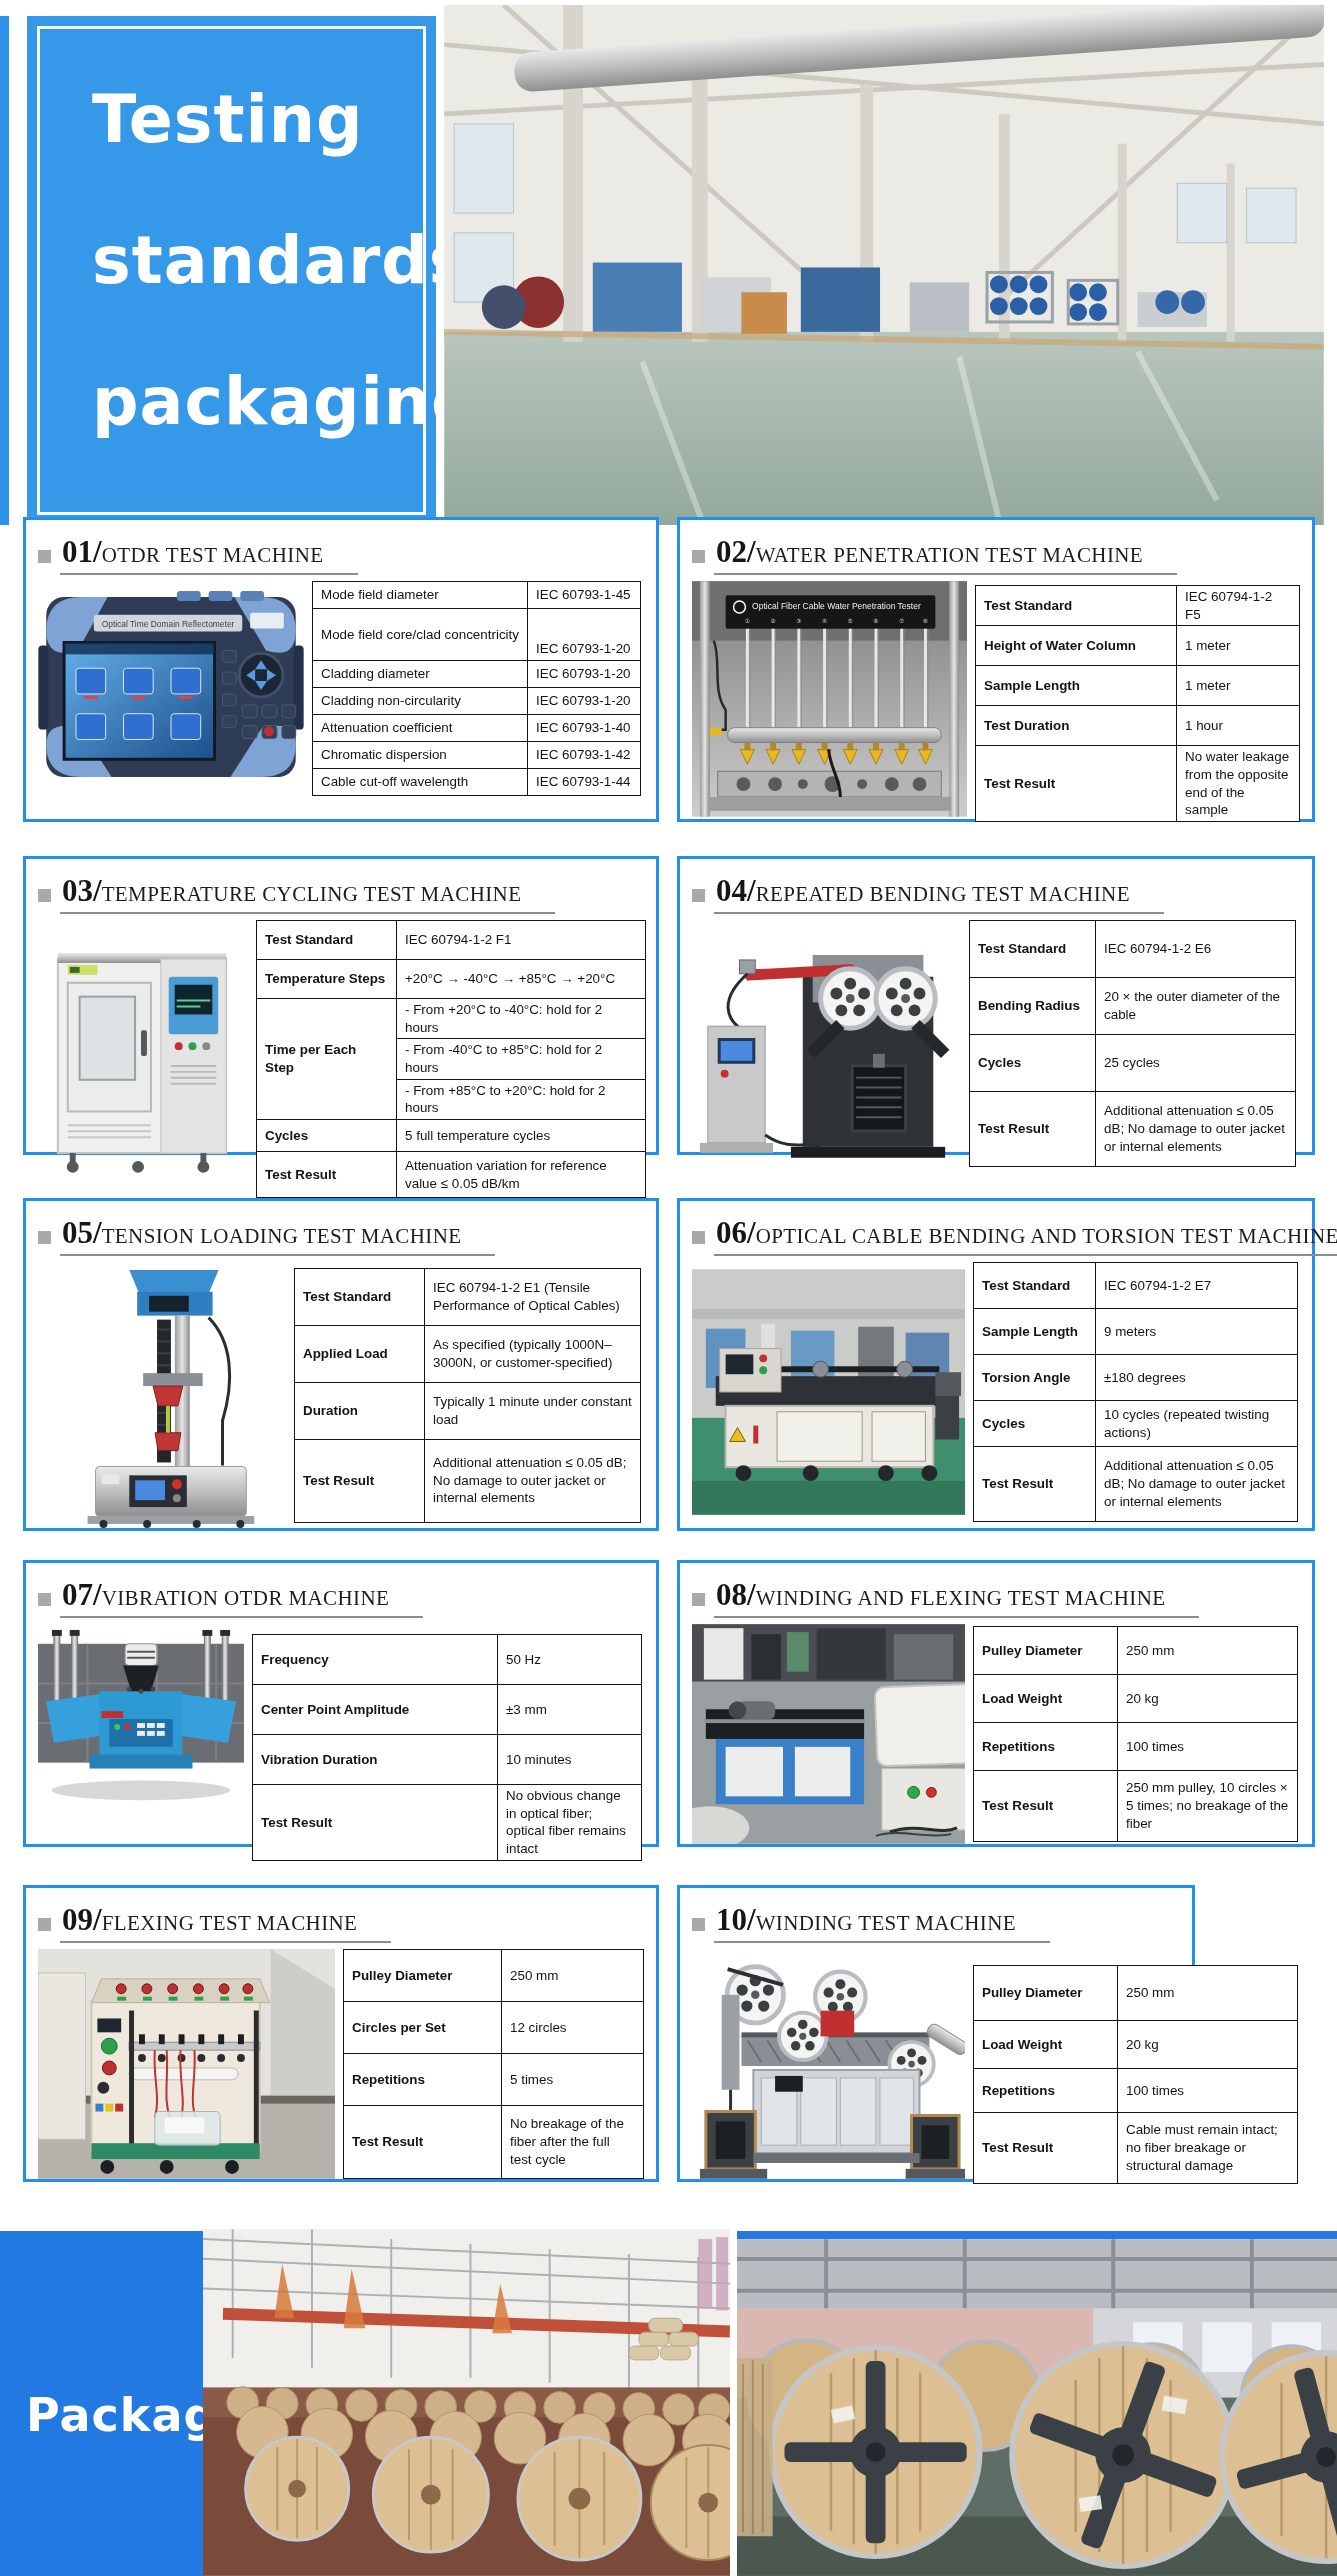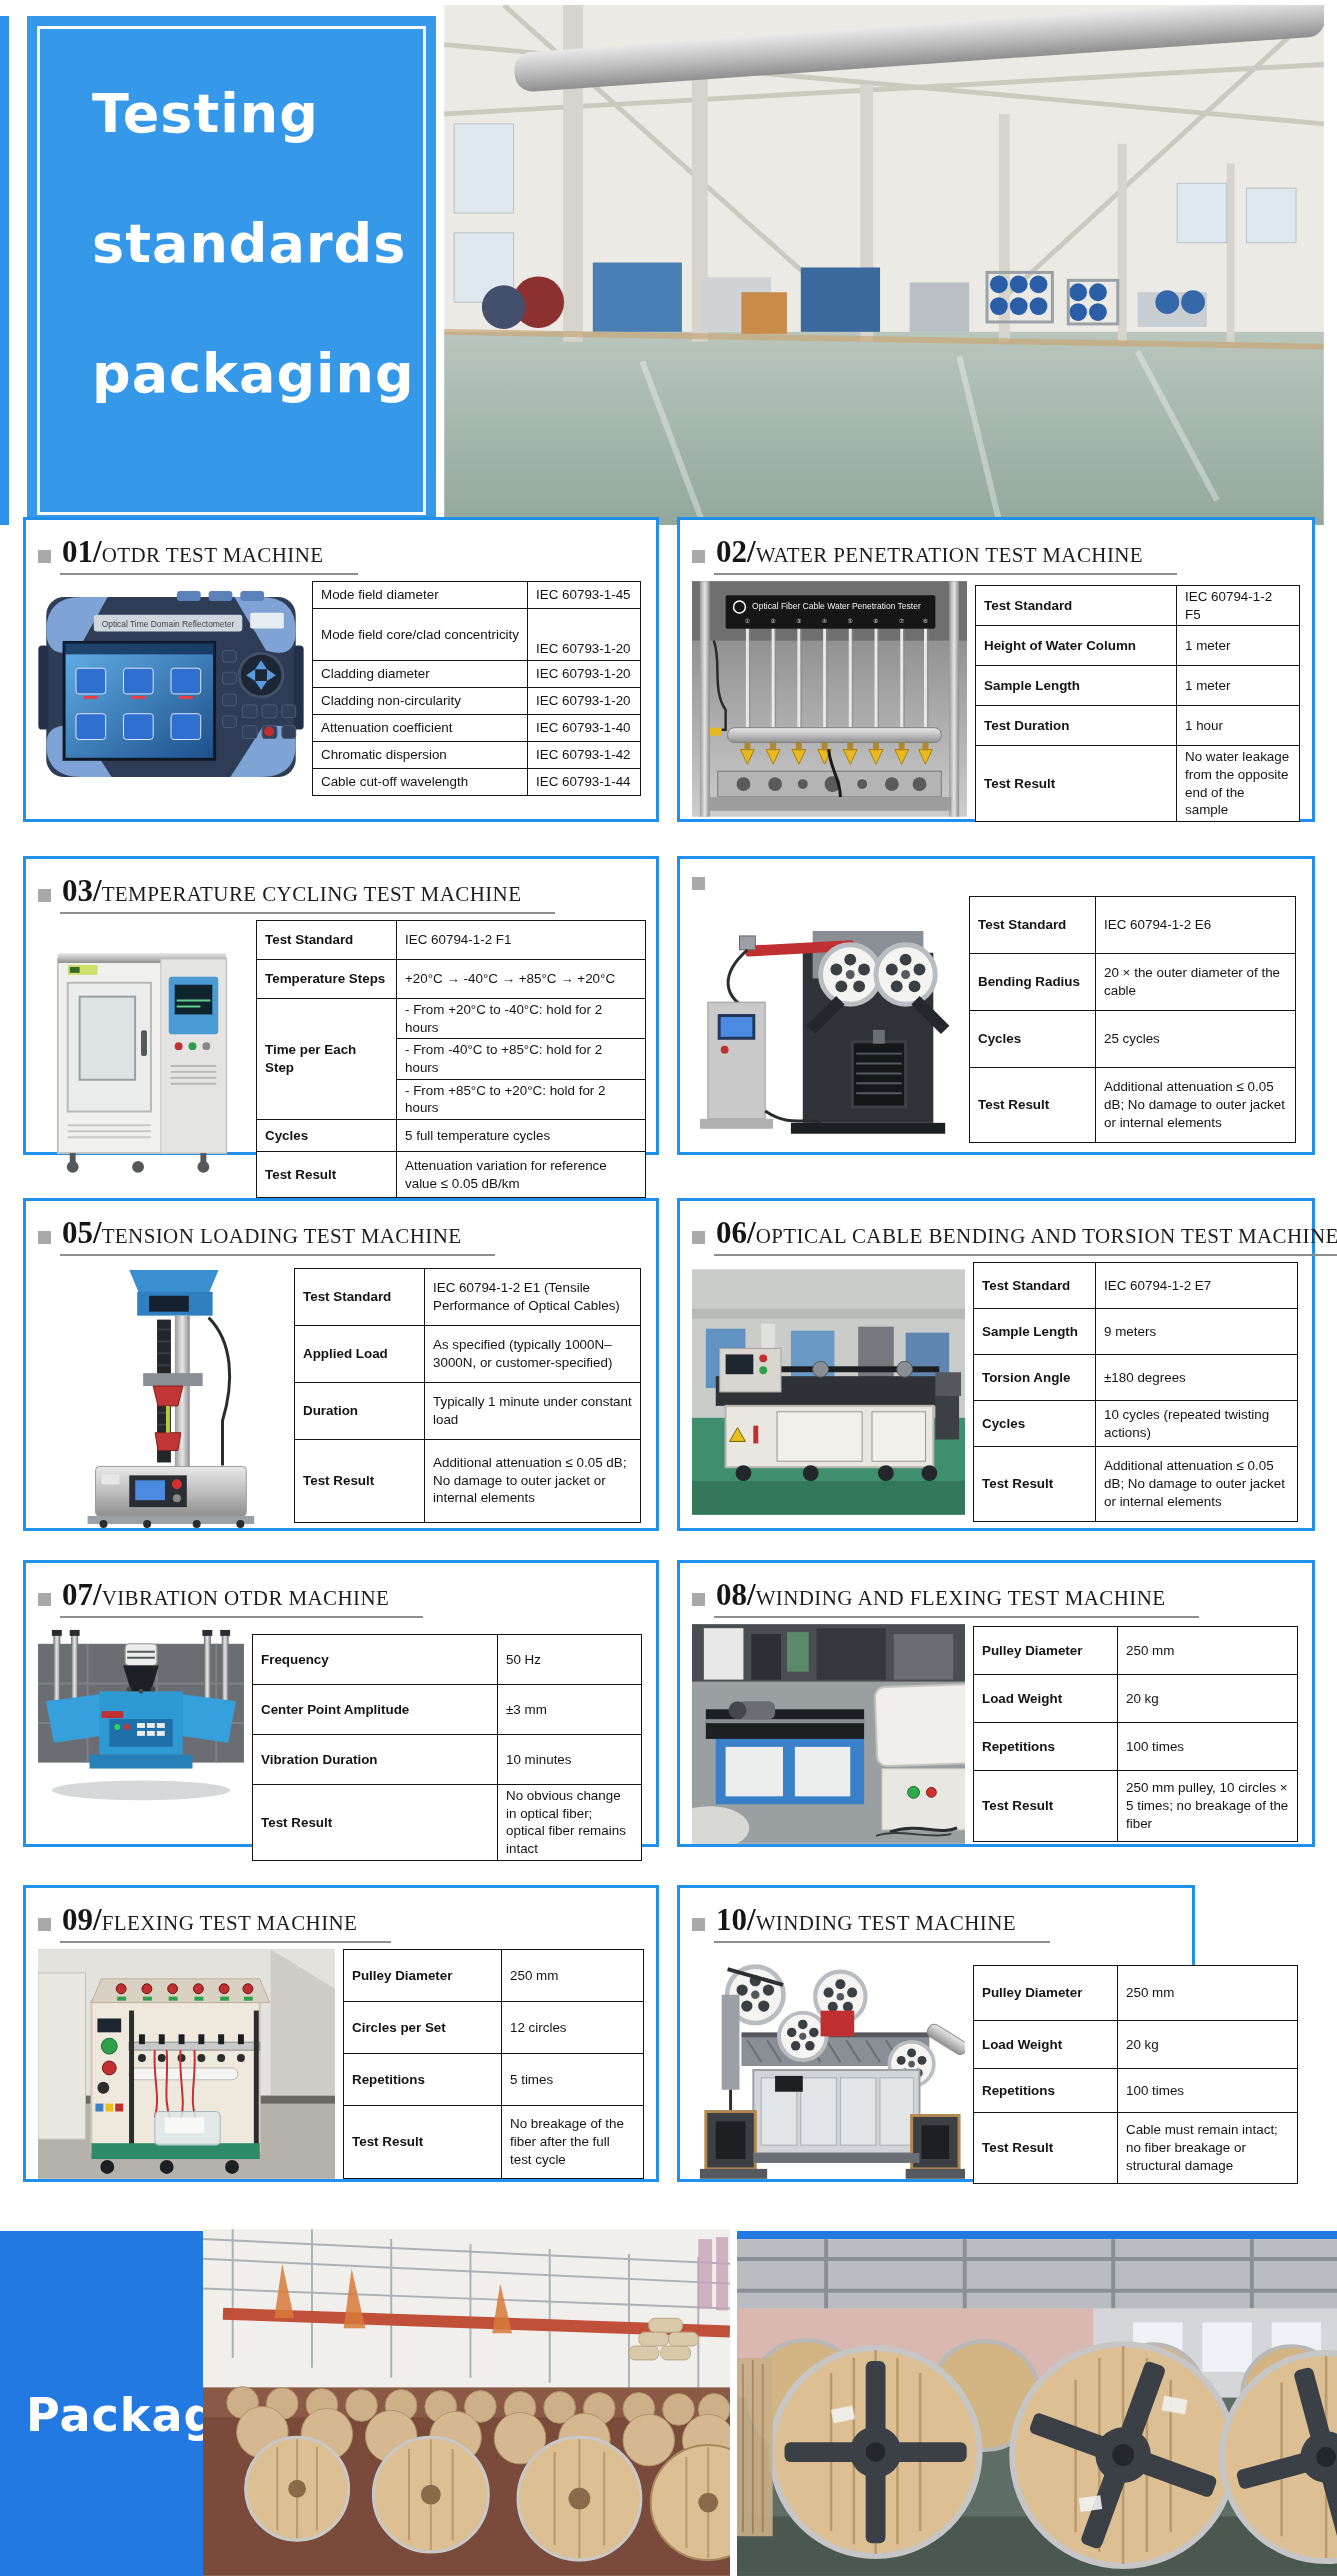--- a/index.html
+++ b/index.html
@@ -3,21 +3,21 @@
 <meta charset="utf-8">
 <style>
   html,body{margin:0;padding:0;background:#fff;}
   .page{position:relative;width:1338px;height:2576px;background:#fff;overflow:hidden;
         font-family:"Liberation Sans",sans-serif;color:#1a1a1a;}
   
   .top-sidebar{position:absolute;left:0;top:16px;width:9px;height:509px;background:#2e93e8;}
   .banner-box{position:absolute;left:27px;top:16px;width:409px;height:509px;background:#3598e8;box-sizing:border-box;}
   .banner-inner{position:absolute;left:10px;top:10px;right:10px;bottom:10px;border:3px solid #f4faff;}
   .banner-text{position:absolute;left:65px;top:71px;}
-  .banner-line{font-family:"DejaVu Sans",sans-serif;font-weight:bold;font-size:54px;color:#ffffff;
+  .banner-line{font-family:"DejaVu Sans",sans-serif;font-weight:bold;font-size:65px;color:#ffffff;
                line-height:1.0;margin-bottom:76px;letter-spacing:1px;}
   .banner-photo{position:absolute;left:444px;top:5px;width:880px;height:520px;overflow:hidden;}
   
   .sec-box{position:absolute;background:#fff;border:3px solid #2190ec;box-sizing:border-box;padding:8px 12px;}
   .sec-title{display:flex;align-items:center;gap:9px;margin-top:6px;}
   .bullet{width:13px;height:13px;background:#a9a9a9;flex:0 0 auto;margin-top:4px;}
   .t-wrap{border-bottom:2px solid #8d8d8d;padding:0 34px 3px 2px;font-family:"Liberation Serif",serif;white-space:nowrap;}
   .t-num{font-size:31px;font-weight:bold;color:#151515;}
   .t-name{font-size:21px;color:#1c1c1c;letter-spacing:0.4px;}
   .sec-content{display:flex;align-items:center;gap:8px;margin-top:6px;}
@@ -426,20 +426,21 @@
               <td>Attenuation variation for reference value ≤ 0.05 dB/km</td>
             </tr>
       </tbody>
         </table>
     </div>
   </div>
 
   <div class="sec-box" style="left:677px;top:856px;width:638px;height:299px;">
     <div class="sec-title">
       <span class="bullet"></span>
+      <span class="t-wrap"><span class="t-num">04/</span><span class="t-name">REPEATED BENDING TEST MACHINE</span></span>
     </div>
     <div class="sec-content">
       <div class="img-wrap" style="width:269px;height:233px;">
         <svg width="269" height="233" viewBox="0 0 272 235">
           <rect x="112" y="50" width="132" height="172" fill="#2f3338"></rect>
           <rect x="122" y="28" width="112" height="48" fill="#8a8f96"></rect>
           <rect x="54" y="40" width="110" height="11" rx="3" transform="rotate(-3 110 45)" fill="#c03030"></rect>
           <rect x="48" y="33" width="16" height="14" fill="#9aa0a5" stroke="#666"></rect>
           <path d="M56,47 C30,70 28,95 62,110" stroke="#2a2d30" stroke-width="3" fill="none"></path>
           <use href="#pwheel" transform="translate(160,72)"></use>

